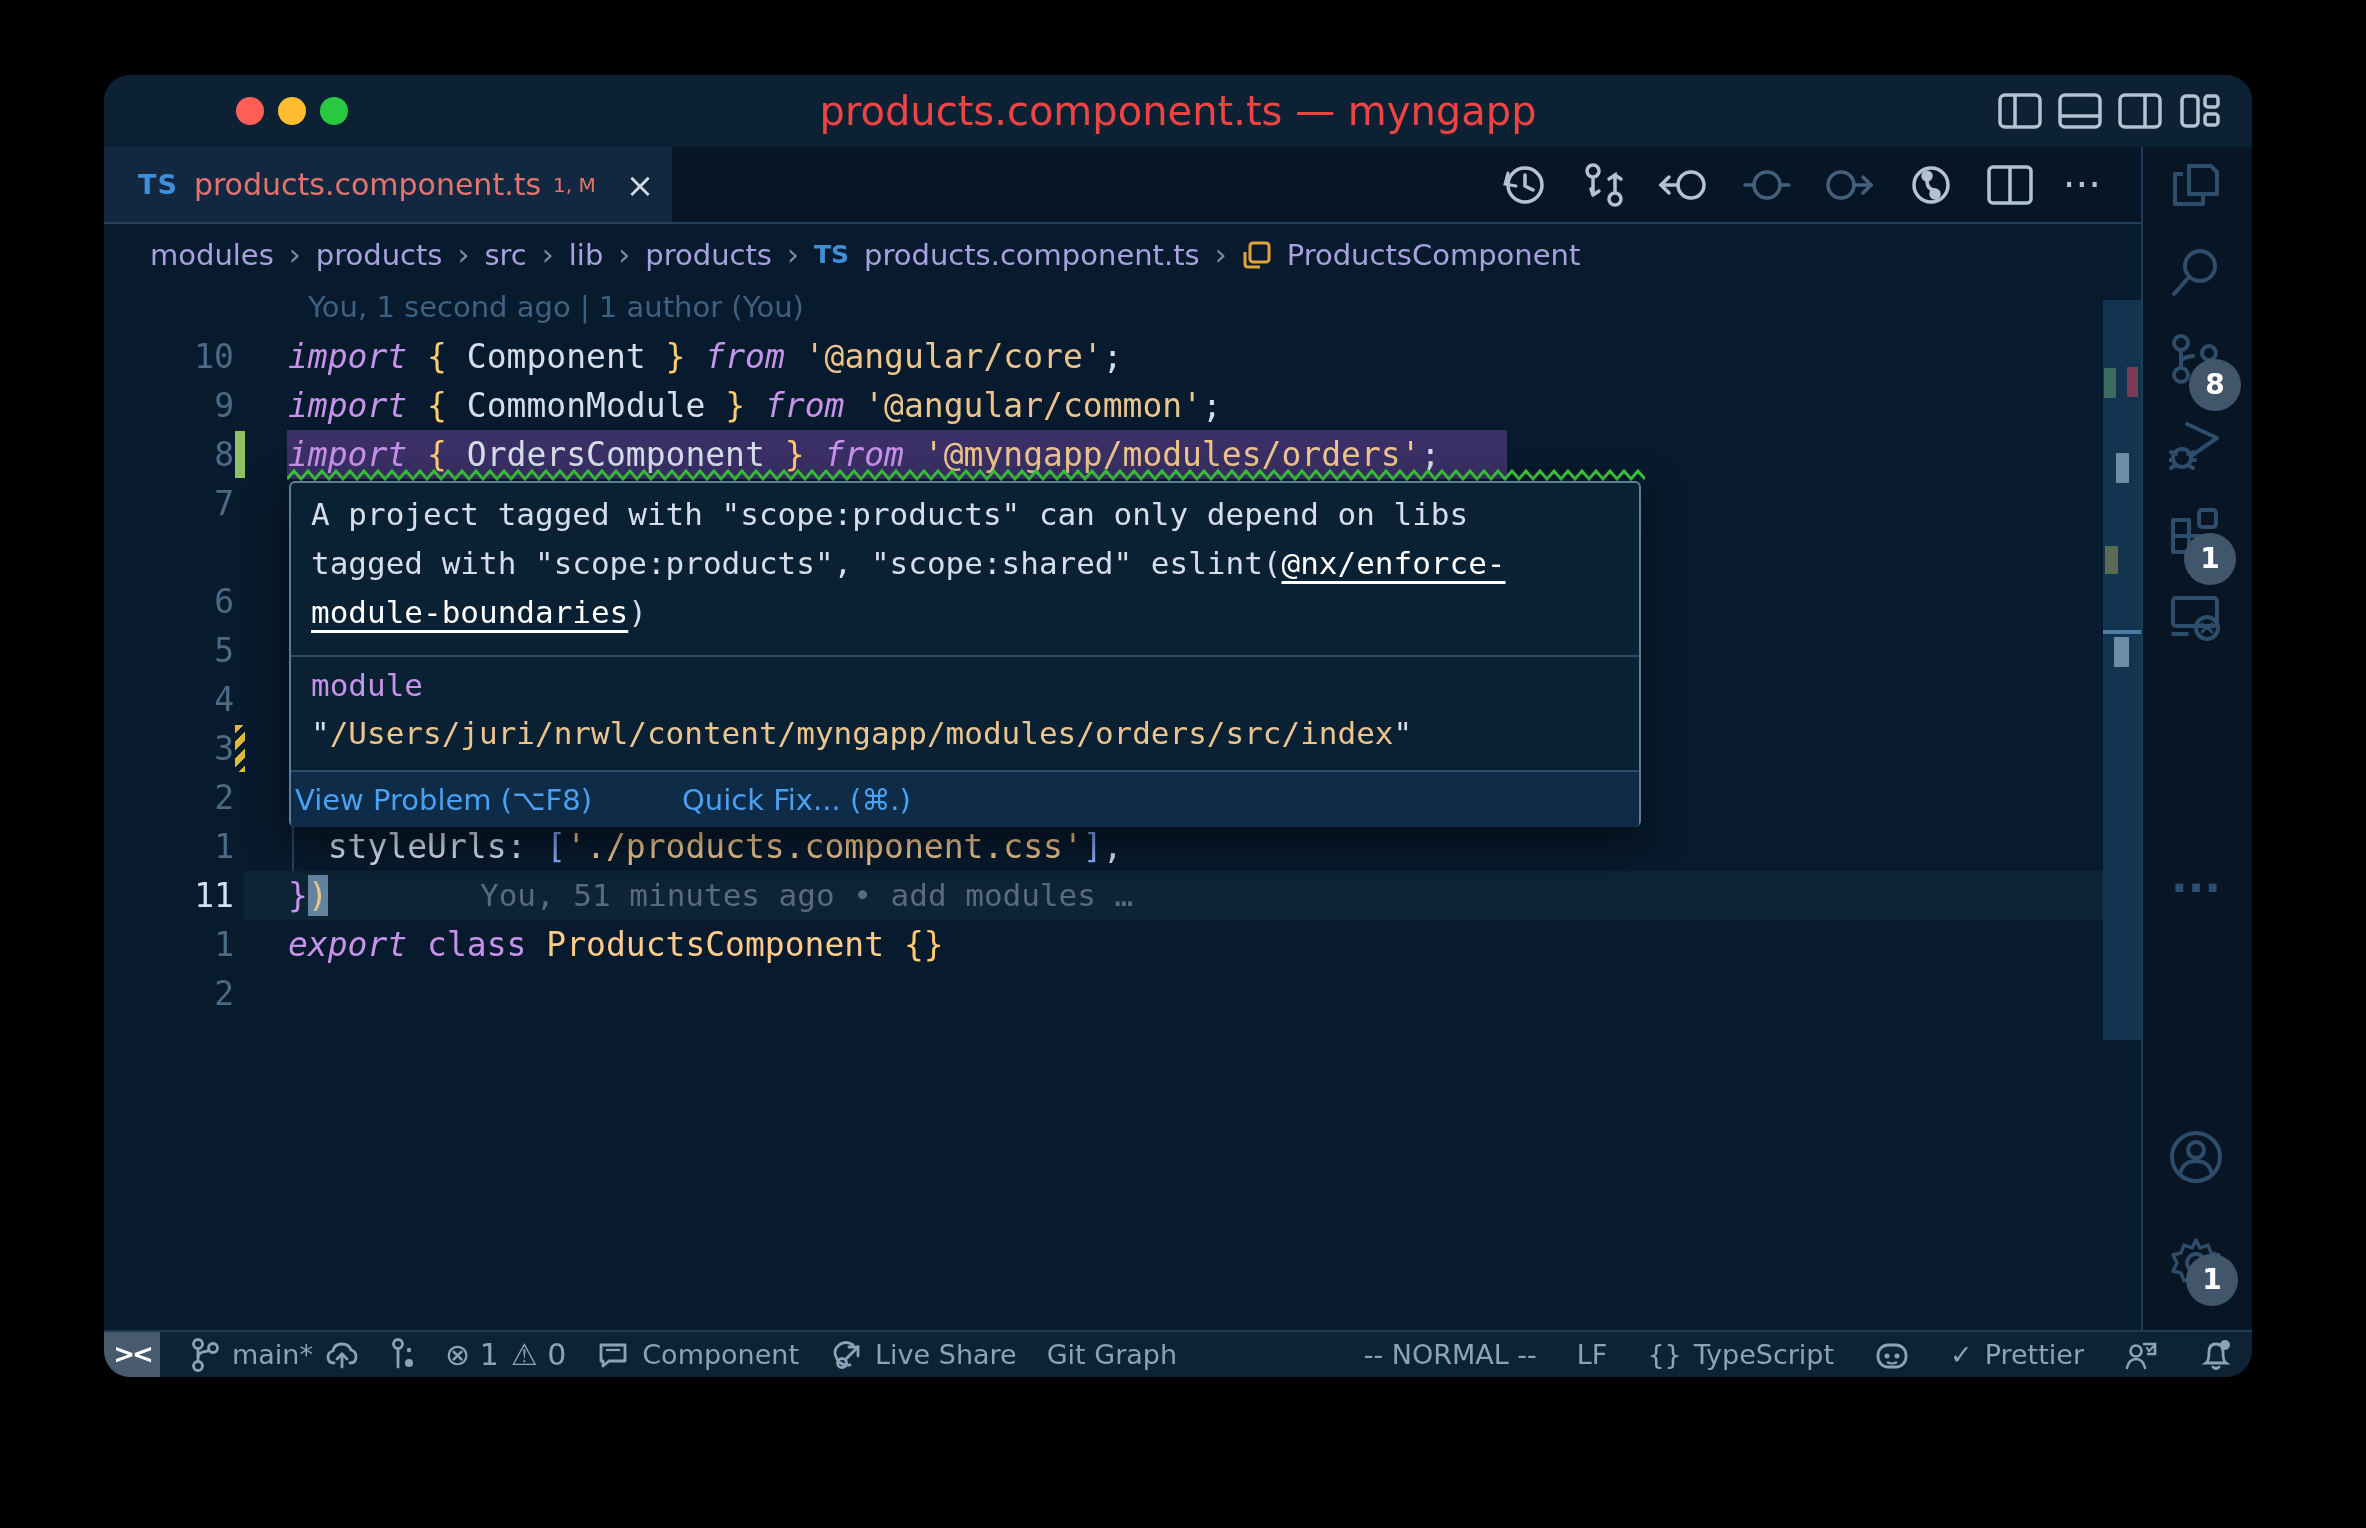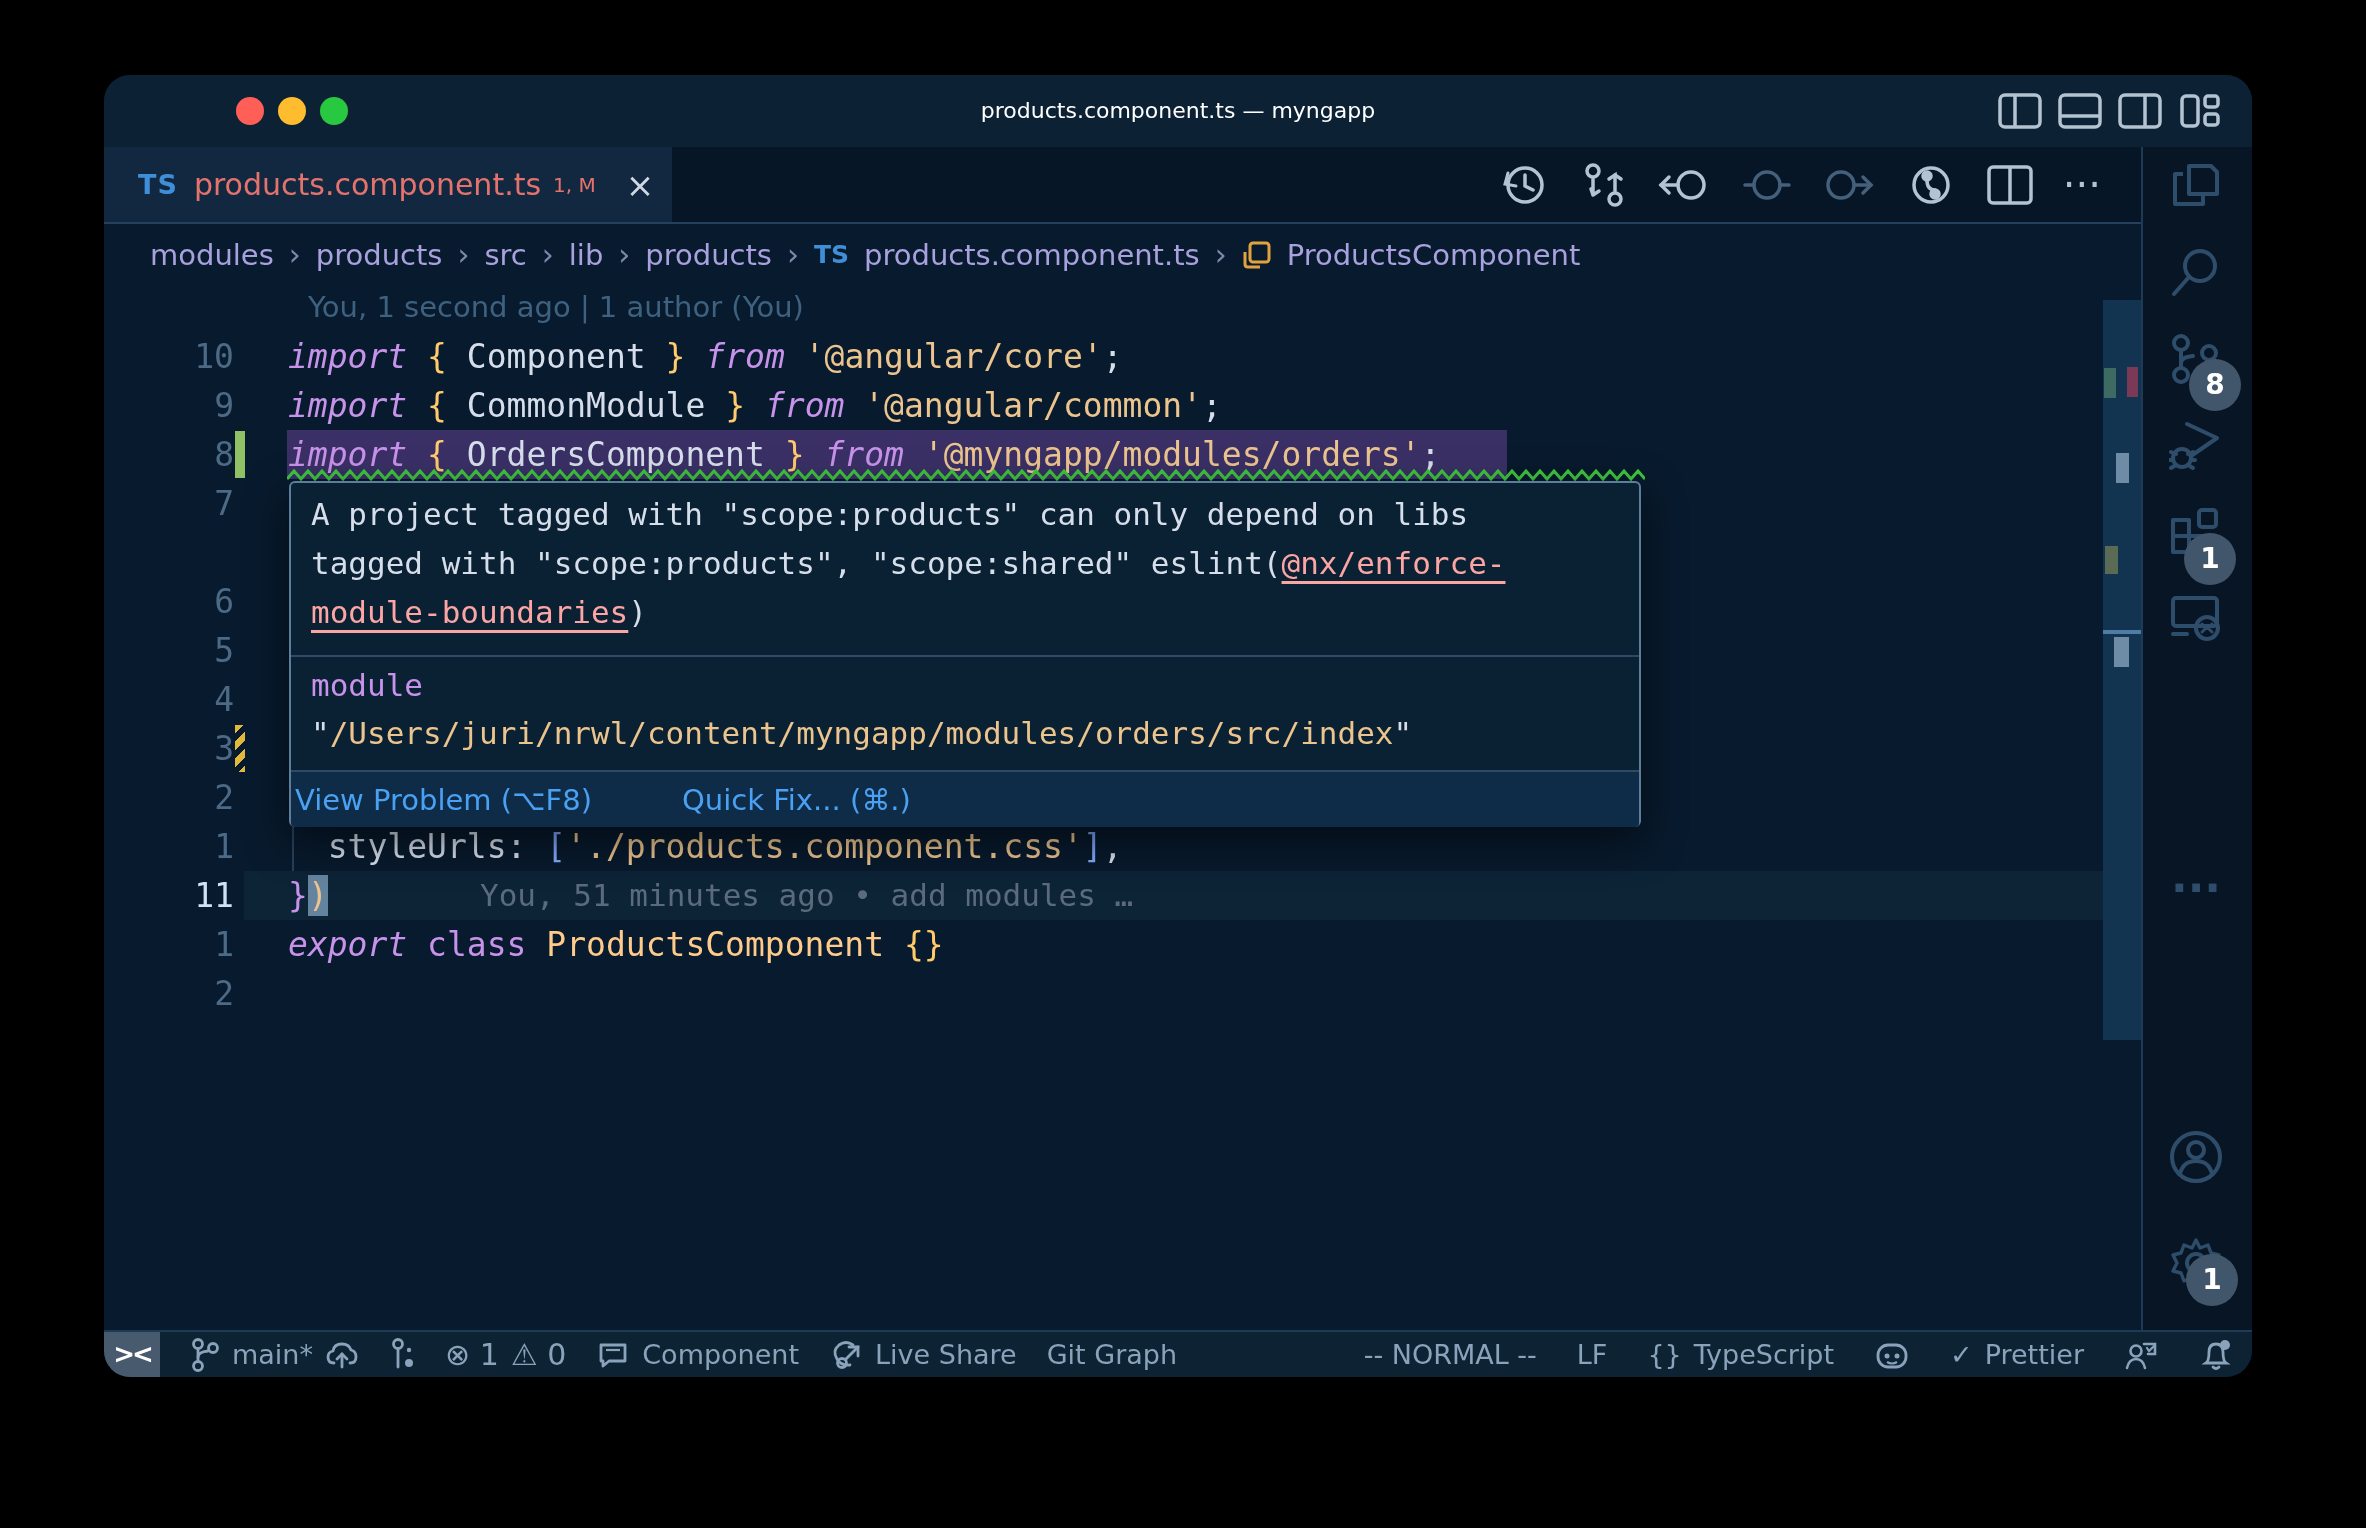--- a/index.html
+++ b/index.html
@@ -3,21 +3,21 @@
 <meta charset="utf-8">
 <style>
   html,body{margin:0;padding:0;background:#000;width:2366px;height:1528px;overflow:hidden;
     font-family:"DejaVu Sans","Liberation Sans",sans-serif;}
   .window{position:absolute;left:104px;top:75px;width:2148px;height:1302px;background:#081a2d;
     border-radius:26px;overflow:hidden;}
   
   .titlebar{position:absolute;left:0;top:0;width:100%;height:72px;background:#0c2133;}
   .light{position:absolute;top:22px;width:28px;height:28px;border-radius:50%;}
   .wtitle{position:absolute;left:0;right:0;top:0;height:72px;line-height:72px;text-align:center;
-    color:#ffffff;font-size:22px;}
+    color:#ef4444;font-size:40px;}
   .layico{position:absolute;top:17px;}
   
   .tabbar{position:absolute;left:0;top:72px;width:2037px;height:75px;background:#071627;}
   .tabline{position:absolute;left:0;top:147px;width:2037px;height:2px;background:#24405c;}
   .tab{position:absolute;left:0;top:0;width:568px;height:75px;background:#112840;display:flex;
     align-items:center;padding-left:34px;box-sizing:border-box;}
   .tsbadge{color:#3f8fd8;font-weight:bold;font-size:27px;letter-spacing:1px;}
   .tabname{color:#e5736d;font-size:30px;margin-left:16px;}
   .tabdirty{color:#e5736d;font-size:20px;margin-left:12px;}
   .tabclose{color:#cfd9e2;font-size:34px;margin-left:30px;}
@@ -45,21 +45,21 @@
   .chbar.modified{background:repeating-linear-gradient(135deg,#e2b93d 0 6px,transparent 6px 12px);}
   .iguide{position:absolute;left:188px;top:0;width:2px;height:49px;background:#26405c;}
   .sel8{position:absolute;left:183px;top:147px;width:1220px;height:49px;background:#3a3066;}
   .squig{position:absolute;left:183px;top:186px;width:1358px;height:12px;}
   
   .popup{position:absolute;left:185px;top:198px;width:1352px;height:346px;background:#0a2133;
     border:2px solid #5c7e9b;border-radius:6px;box-sizing:border-box;box-shadow:0 14px 40px rgba(0,0,0,.55);z-index:5;}
   .pmsg{position:absolute;left:0;top:0;width:100%;height:172px;padding:7px 0 0 20px;box-sizing:border-box;}
   .pline{height:49px;line-height:49px;white-space:pre;font-family:"DejaVu Sans Mono",monospace;
     font-size:31px;color:#d6deeb;}
-  .plink{color:#fca5a5;text-decoration:underline;text-underline-offset:7px;text-align:right;}
+  .plink{color:#ffffff;text-decoration:underline;text-underline-offset:7px;text-align:right;}
   .pdiv{position:absolute;left:0;top:172px;width:100%;height:2px;background:#2e4a66;}
   .pmod{position:absolute;left:0;top:174px;width:100%;height:113px;padding:4px 0 0 20px;box-sizing:border-box;}
   .pmodname{height:48px;line-height:48px;font-family:"DejaVu Sans Mono",monospace;font-size:31px;color:#c792ea;}
   .pmodpath{height:48px;line-height:48px;white-space:pre;font-family:"DejaVu Sans Mono",monospace;font-size:31px;color:#d6deeb;}
   .ppath{color:#ecc48d;}
   .pactions{position:absolute;left:0;top:287px;width:100%;height:57px;background:#0e2c47;border-top:2px solid #2e4a66;
     box-sizing:border-box;display:flex;align-items:center;gap:90px;padding-left:4px;border-radius:0 0 4px 4px;}
   .paction{color:#4aa0f2;font-size:29px;}
   
   .slider{position:absolute;left:1999px;top:17px;width:38px;height:740px;background:#123450;}

